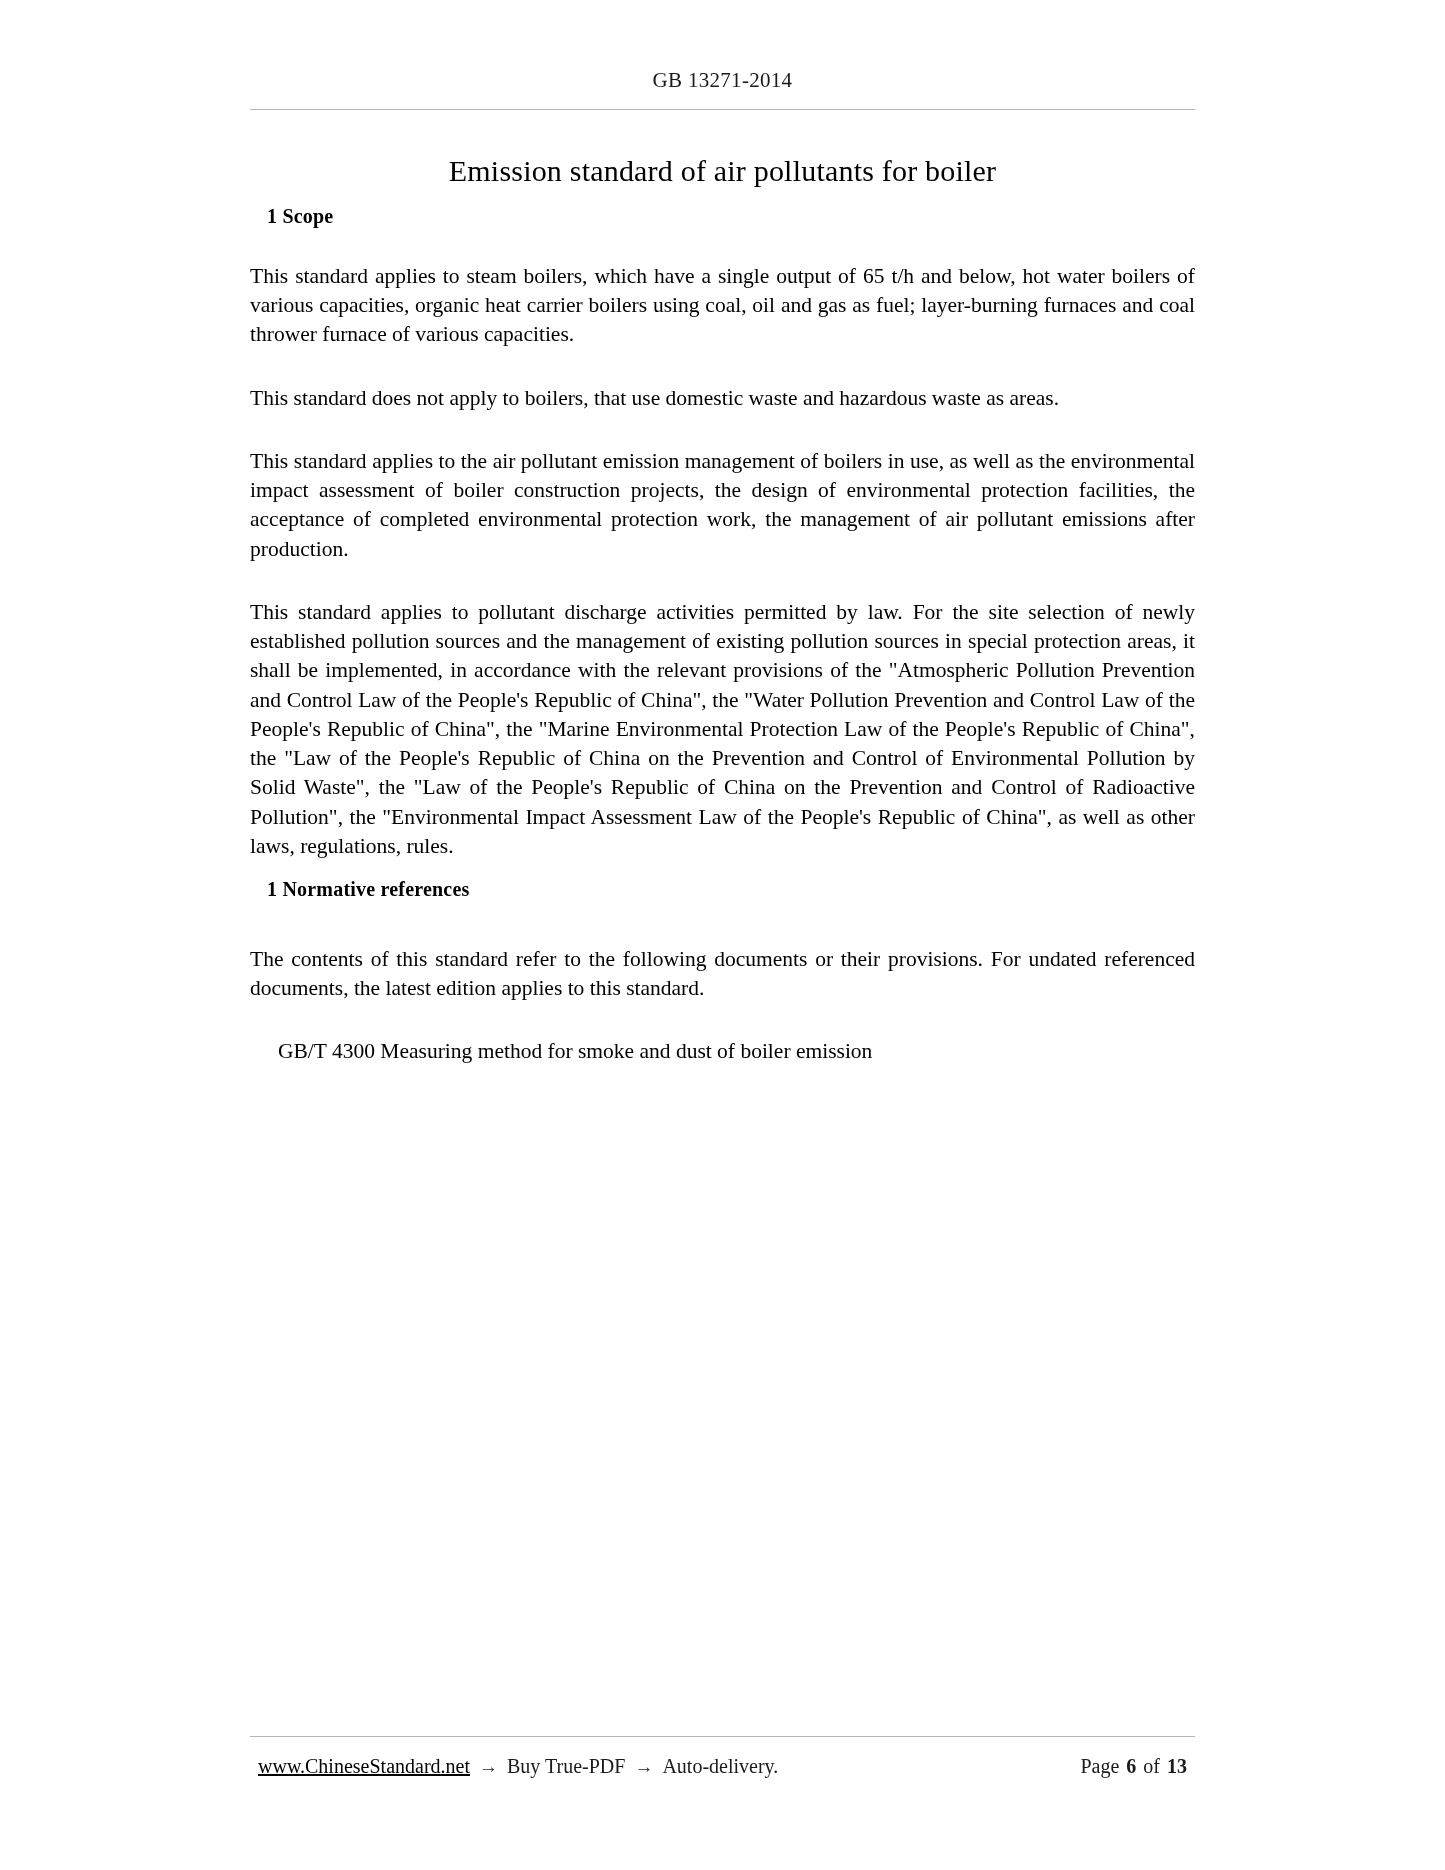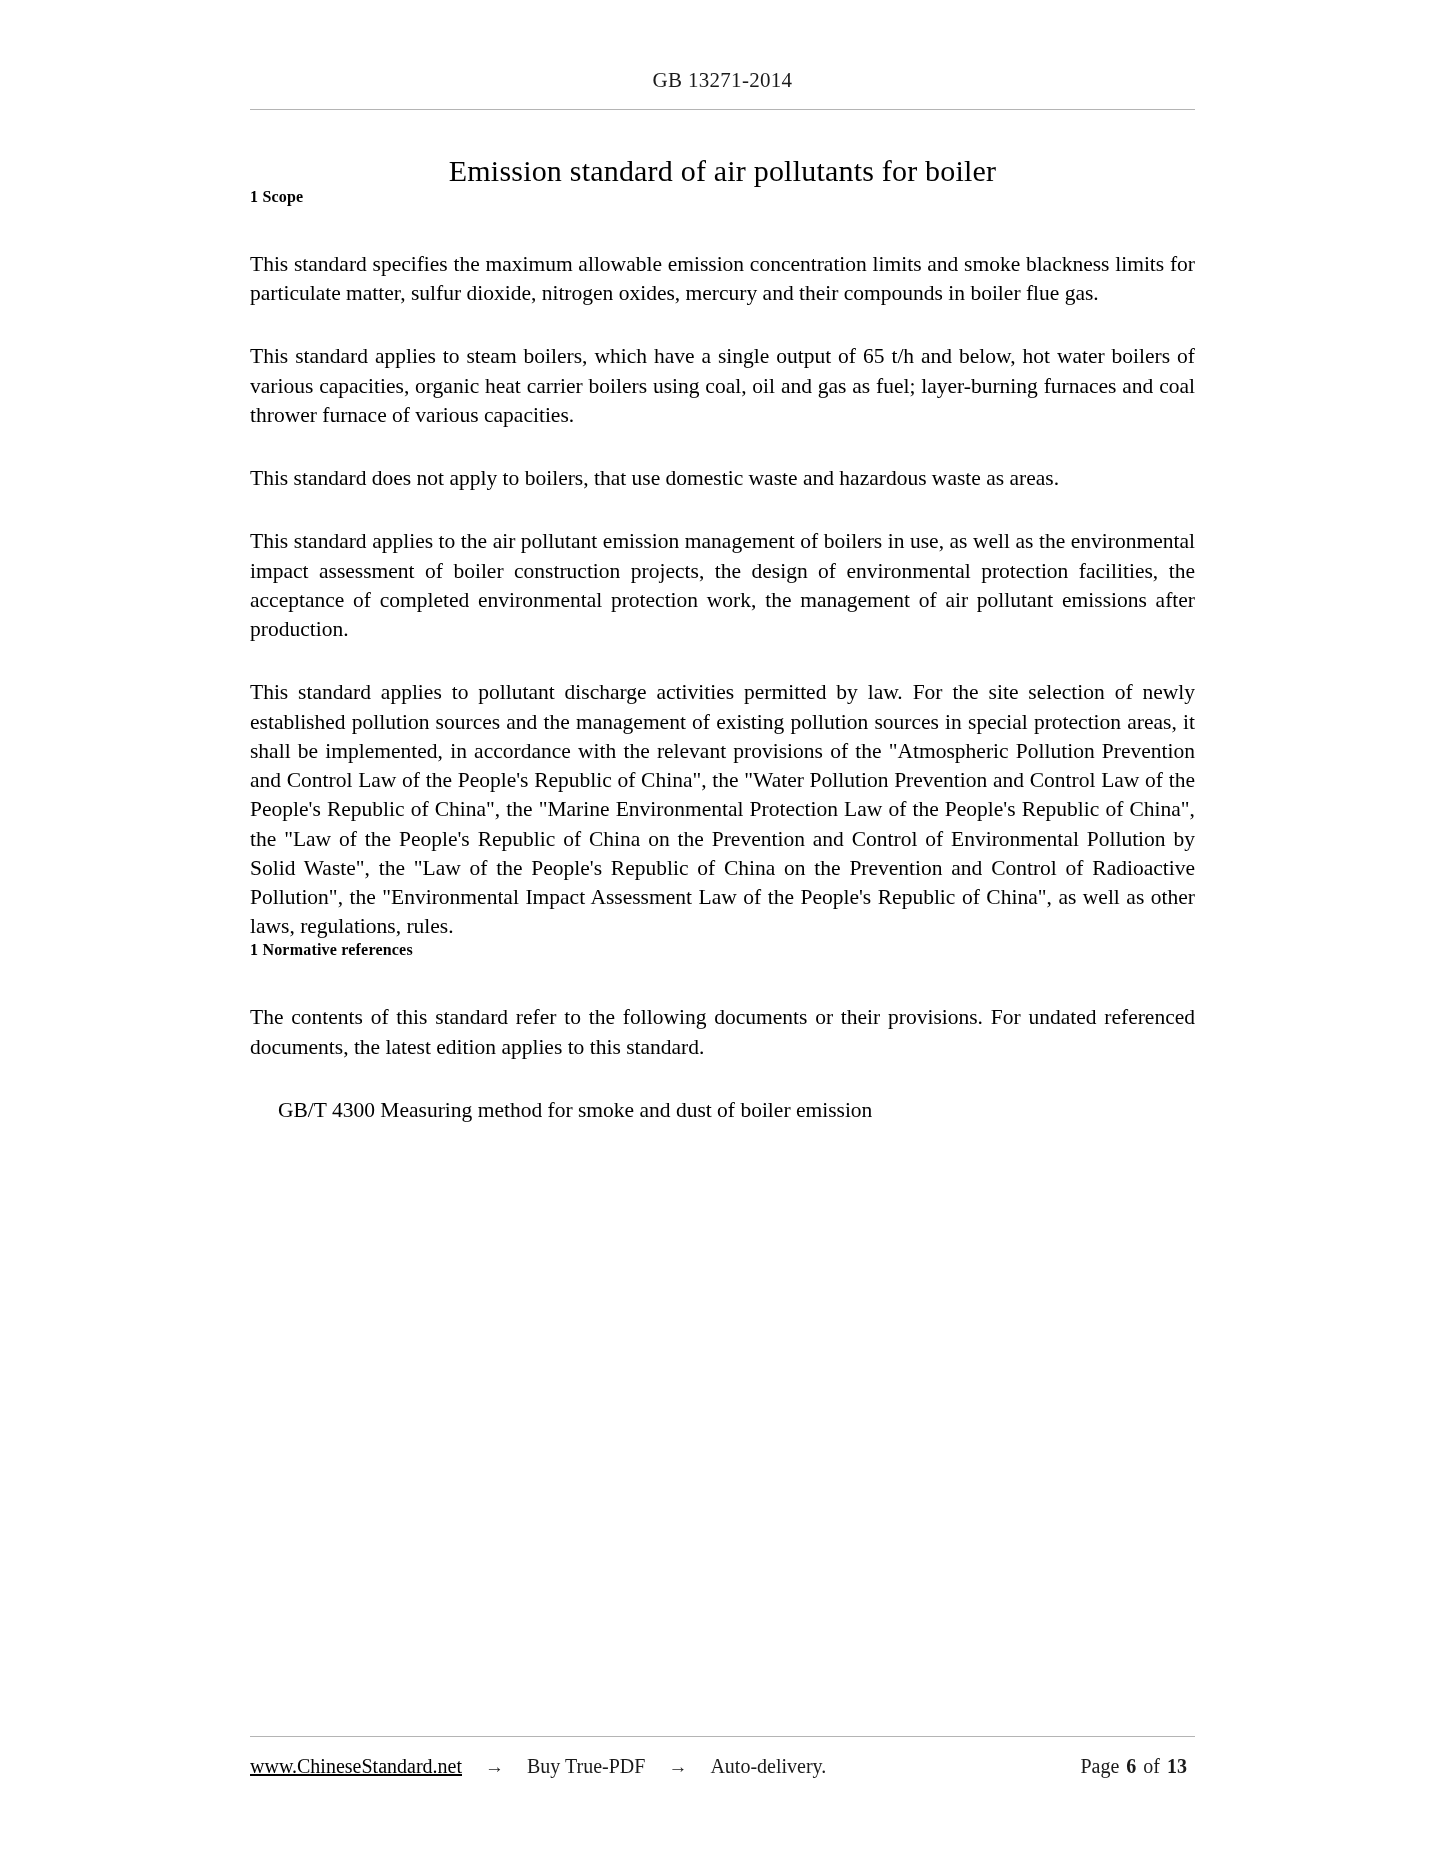--- a/index.html
+++ b/index.html
@@ -36,23 +36,23 @@
     width: 100%;
   }
   .doc-title {
     text-align: center;
     font-size: 30px;
     font-weight: normal;
     margin-top: 44px;
     letter-spacing: 0.2px;
   }
   h2.section {
-    font-size: 16px;
+    font-size: 20px;
     font-weight: bold;
-    margin: 0;
+    margin: 17px;
     letter-spacing: 0.2px;
   }
   .sec1 { margin-top: 106px; }
   .sec2 { margin-top: 58px; }
   p.body-par {
     font-size: 21.5px;
     line-height: 1.36;
     text-align: justify;
     text-justify: inter-word;
     margin: 0;
@@ -77,22 +77,23 @@
     display: flex;
     align-items: baseline;
     justify-content: space-between;
     font-size: 20px;
     padding-top: 18px;
     color: #1a1a1a;
   }
   .footer-left {
     display: flex;
     align-items: baseline;
-    gap: 23px;
+    gap: 9px;
     white-space: nowrap;
+    margin-left: 8px;
   }
   .footer-link {
     text-decoration: underline;
     color: #000;
   }
   .arrow { font-size: 19px; }
   .footer-right {
     display: flex;
     align-items: baseline;
     gap: 7px;
@@ -108,21 +109,20 @@
 
   <div class="header">
     <span>GB 13271-2014</span>
     <div class="header-rule"></div>
   </div>
 
   <div class="doc-title">Emission standard of air pollutants for boiler</div>
 
   <h2 class="section sec1">1 Scope</h2>
 
-  <p class="body-par first-after-head">This standard specifies the maximum allowable emission concentration limits and smoke blackness limits for particulate matter, sulfur dioxide, nitrogen oxides, mercury and their compounds in boiler flue gas.</p>
   <p class="body-par">This standard applies to steam boilers, which have a single output of 65 t/h and below, hot water boilers of various capacities, organic heat carrier boilers using coal, oil and gas as fuel; layer-burning furnaces and coal thrower furnace of various capacities.</p>
   <p class="body-par">This standard does not apply to boilers, that use domestic waste and hazardous waste as areas.</p>
   <p class="body-par">This standard applies to the air pollutant emission management of boilers in use, as well as the environmental impact assessment of boiler construction projects, the design of environmental protection facilities, the acceptance of completed environmental protection work, the management of air pollutant emissions after production.</p>
   <p class="body-par">This standard applies to pollutant discharge activities permitted by law. For the site selection of newly established pollution sources and the management of existing pollution sources in special protection areas, it shall be implemented, in accordance with the relevant provisions of the "Atmospheric Pollution Prevention and Control Law of the People's Republic of China", the "Water Pollution Prevention and Control Law of the People's Republic of China", the "Marine Environmental Protection Law of the People's Republic of China", the "Law of the People's Republic of China on the Prevention and Control of Environmental Pollution by Solid Waste", the "Law of the People's Republic of China on the Prevention and Control of Radioactive Pollution", the "Environmental Impact Assessment Law of the People's Republic of China", as well as other laws, regulations, rules.</p>
 
   <h2 class="section sec2">1 Normative references</h2>
 
   <p class="body-par first-after-head">The contents of this standard refer to the following documents or their provisions. For undated referenced documents, the latest edition applies to this standard.</p>
   <p class="body-par indented">GB/T 4300 Measuring method for smoke and dust of boiler emission</p>
 

